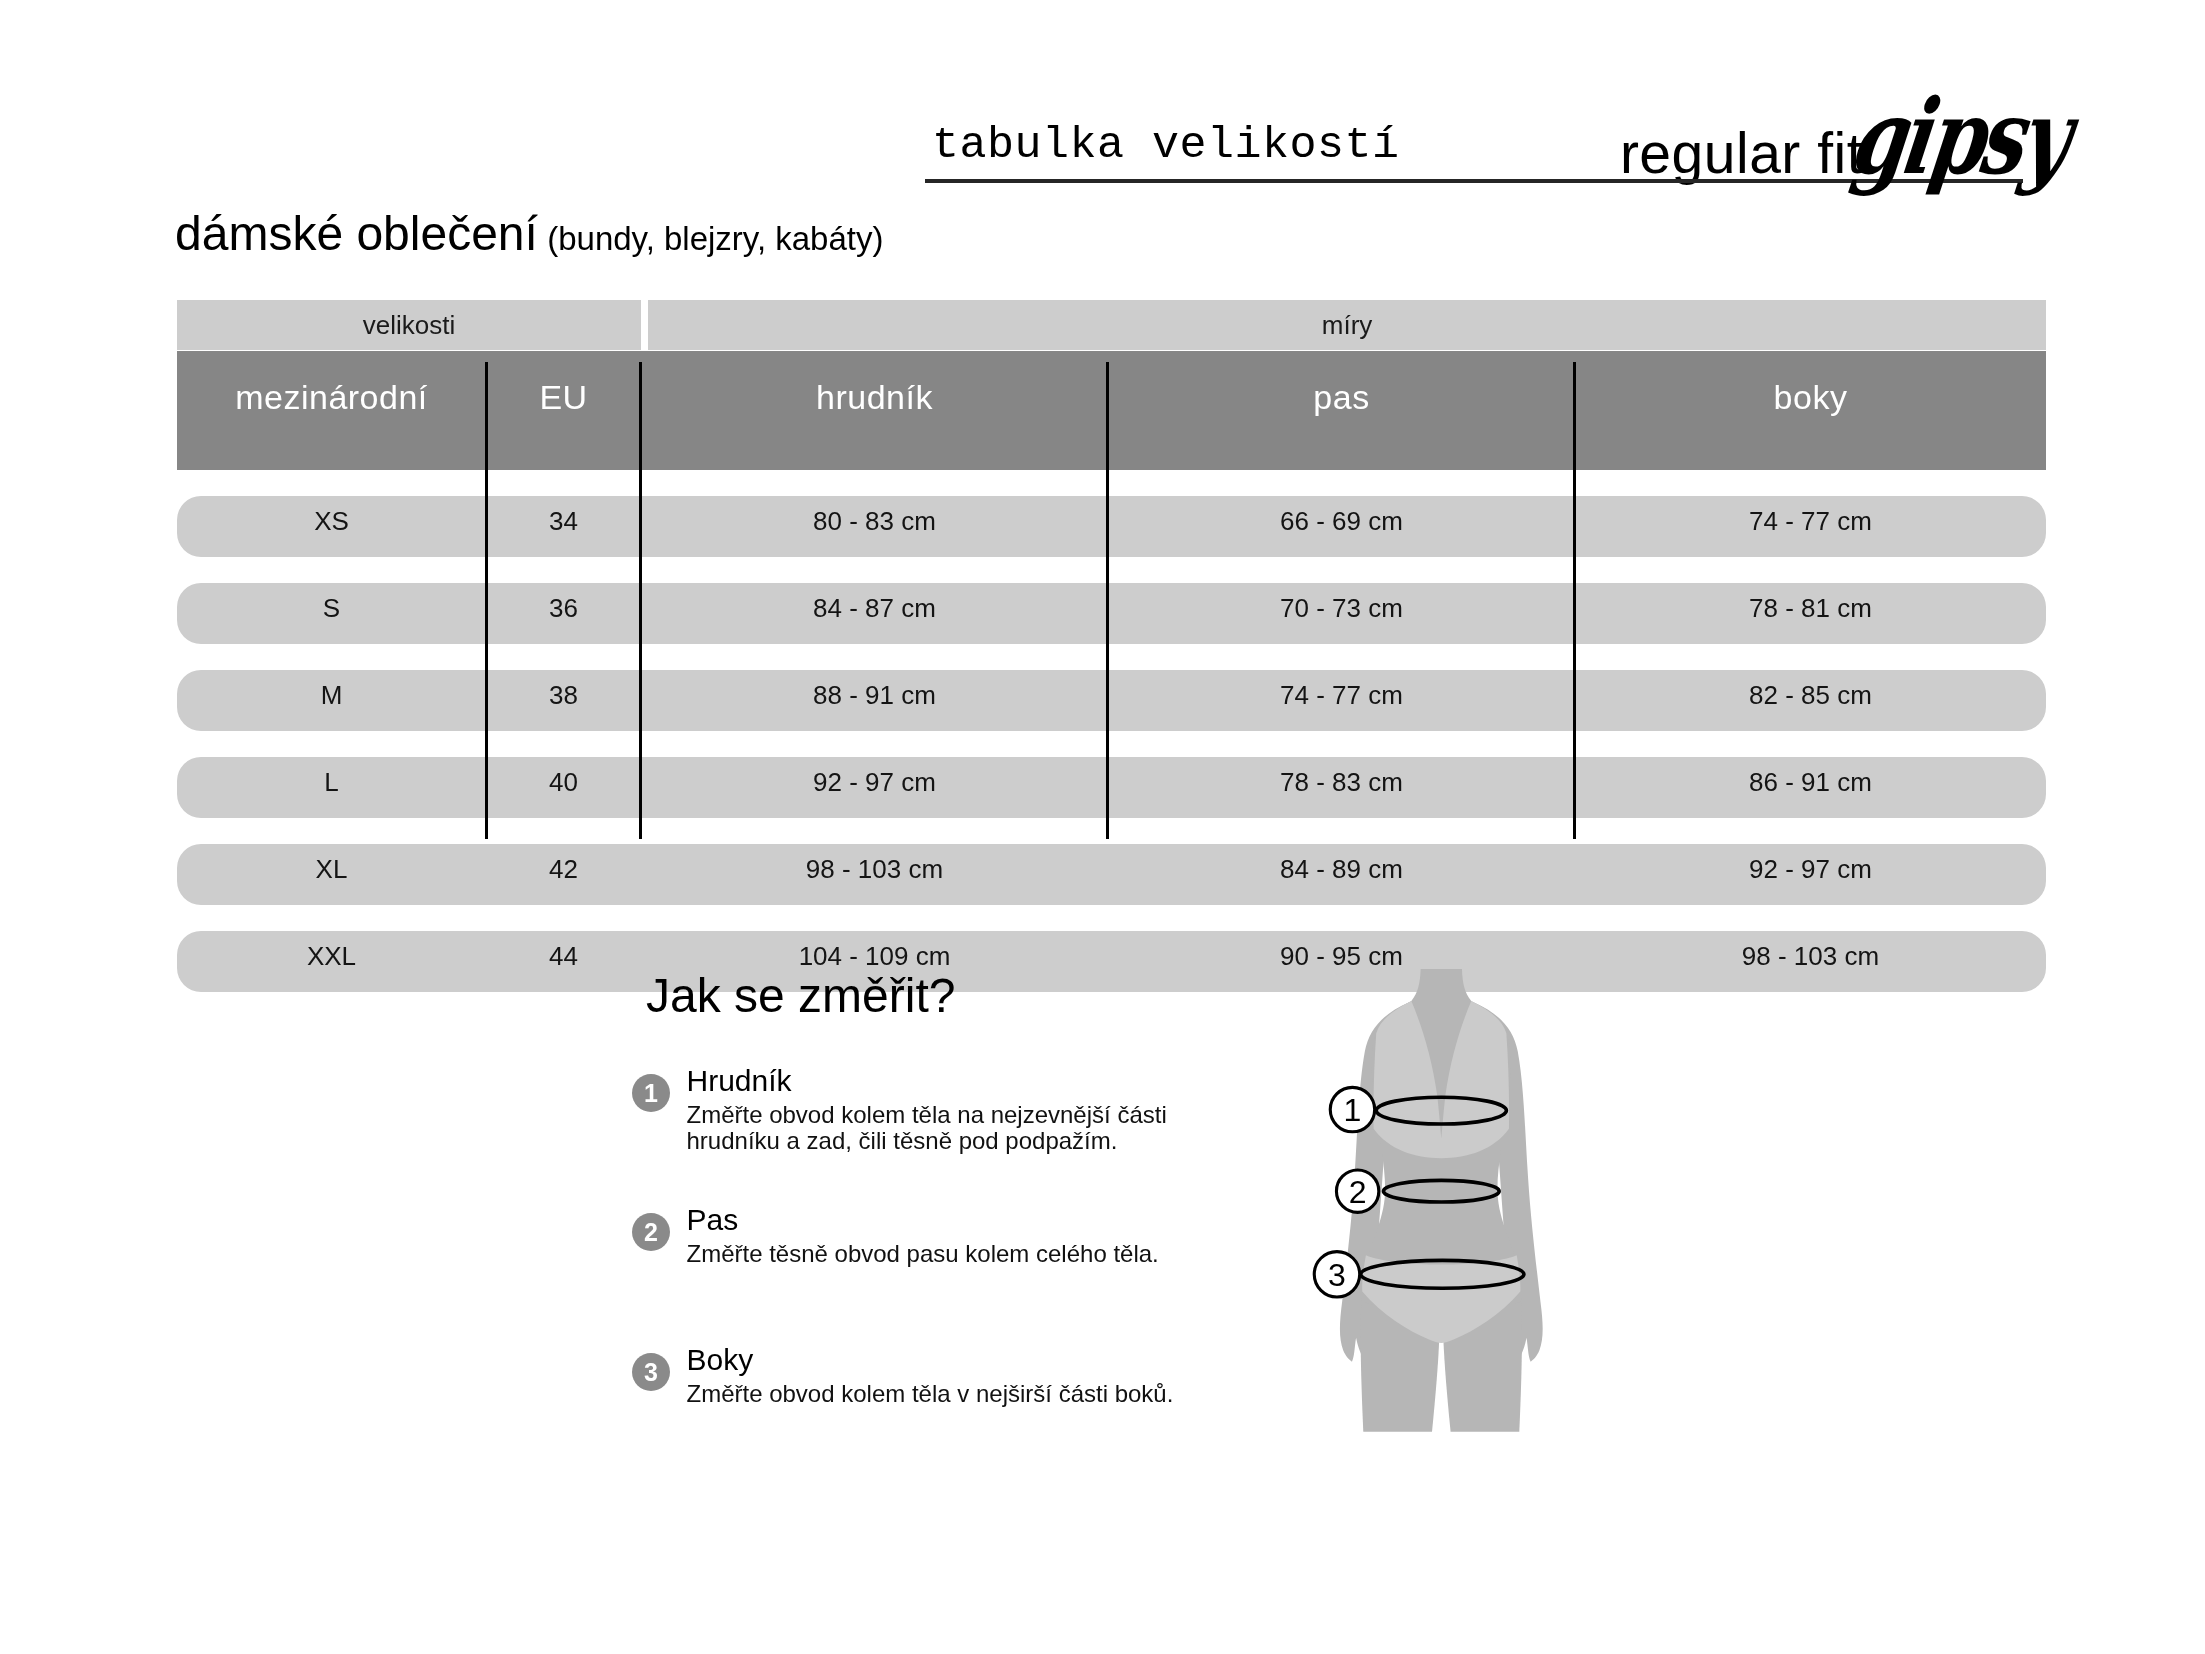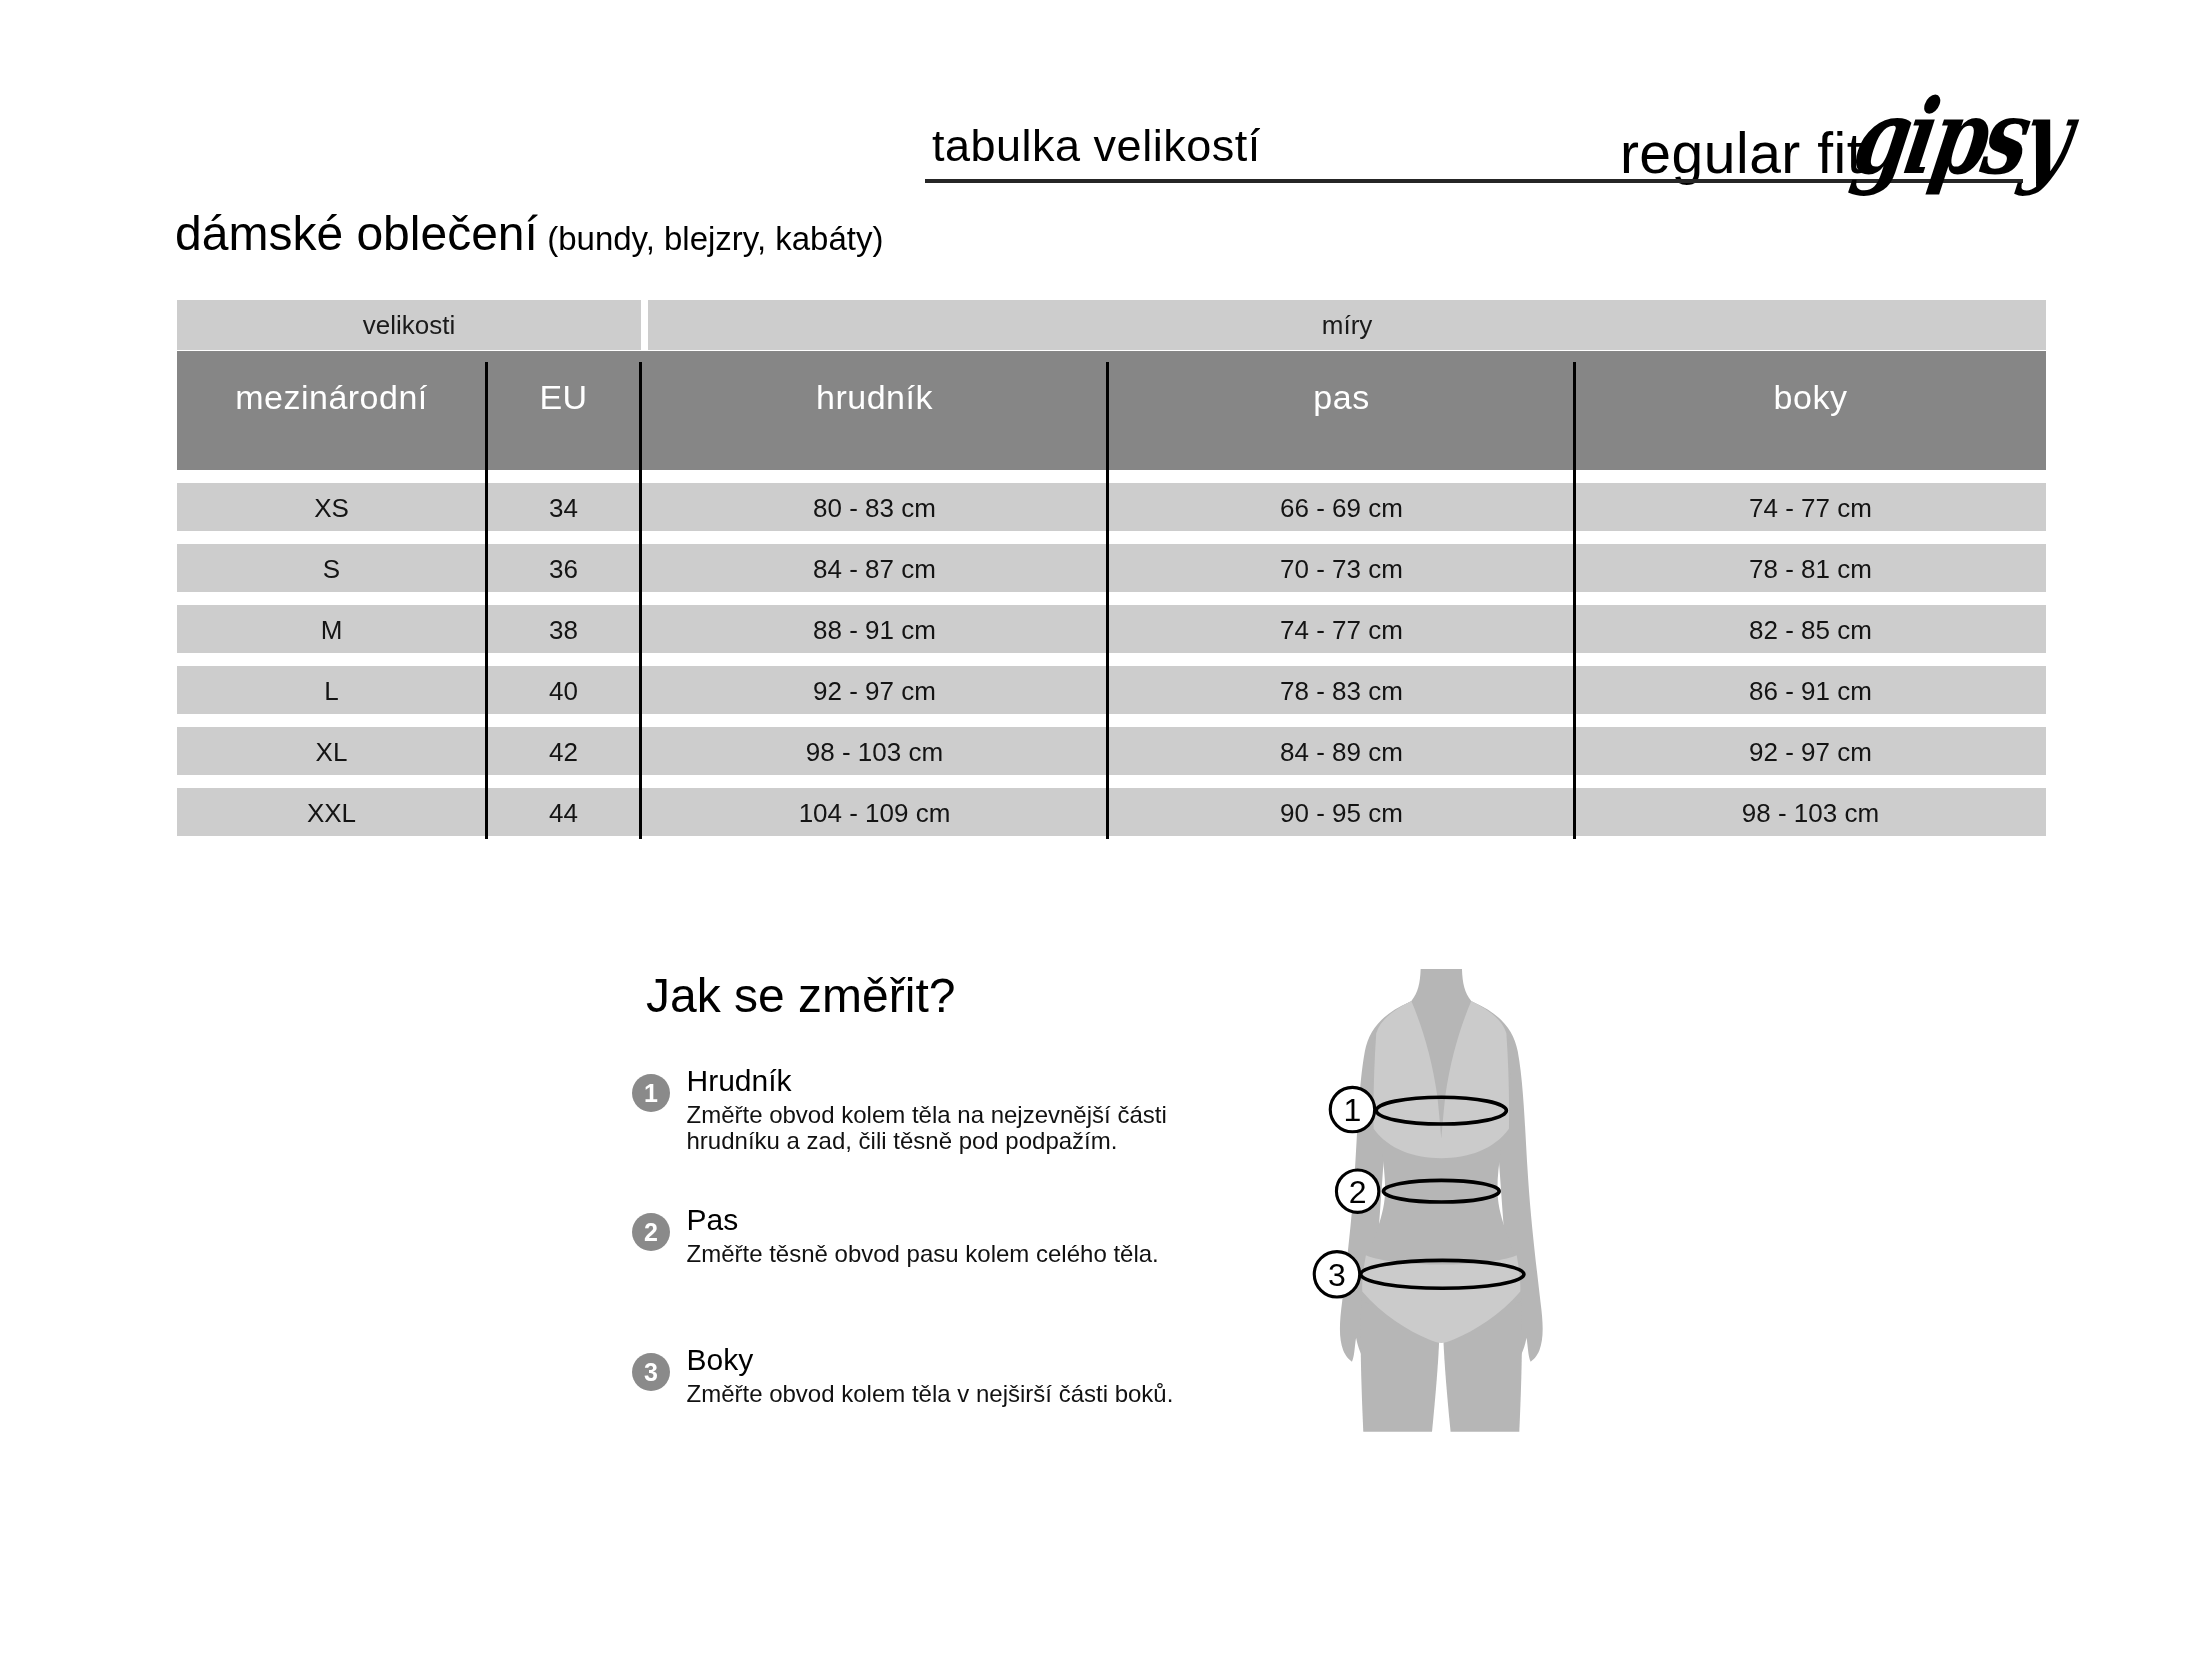--- a/index.html
+++ b/index.html
@@ -2,21 +2,21 @@
 <html style="font-size:8.3px"><head>
 <meta charset="utf-8">
 <style>
   html,body { margin:0; padding:0; background:#ffffff; }
   .page {
     position:relative; width:2205px; height:1654px; background:#ffffff;
     font-family:"Liberation Sans", sans-serif; color:#000;
     overflow:hidden;
   }
   
-  .header-title { position:absolute; left:932px; top:120px; font-size:45px; letter-spacing:0.5px; }
+  .header-title { position:absolute; left:932px; top:120px; font-size:45px; letter-spacing:0.5px;font-family:Liberation Mono, monospace; }
   .header-fit   { position:absolute; right:342px; top:120px; font-size:57px; letter-spacing:0.5px; }
   .header-rule  { position:absolute; left:925px; top:179px; width:1098px; height:3.6px; background:#262626; }
   .logo         { position:absolute; left:1866px; top:57px; width:222px; height:186px; overflow:visible; }
 
   
   .page-title { position:absolute; left:175px; top:206px; font-size:48px; white-space:nowrap; }
   .page-title .sub { font-size:33px; margin-left:9.3px; }
 
   
   .size-table { position:absolute; left:177px; top:300px; width:1869px; }
@@ -24,21 +24,21 @@
   .cell { text-align:center; }
   .group-row { height:50px; }
   .group-row .cell { background:#cdcdcd; font-size:26px; line-height:50px; color:#1a1a1a; }
   .cell-sizes { width:464px; }
   .group-gap { width:7.2px; background:#ffffff; }
   .cell-measures { flex:1; }
 
   .head-row { margin-top:1px; height:119px; background:#868686; }
   .head-row .cell { color:#ffffff; font-size:34px; line-height:93px; letter-spacing:0.5px; }
 
-  .data-row { margin-top:13px; height:48px; background:#cdcdcd; }
+  .data-row { margin-top:26px; height:61px; background:#cdcdcd;border-radius:24px; }
   .data-row .cell { font-size:26px; line-height:50px; color:#141414; }
 
   .c1 { width:309px; } .c2 { width:155px;text-align:center; } .c3 { width:467px; } .c4 { width:467px; } .c5 { flex:1; }
 
   .vline { position:absolute; top:62px; height:477px; width:3.1px; background:#000; }
   .vline.v1 { left:308px; } .vline.v2 { left:462px; } .vline.v3 { left:929px; } .vline.v4 { left:1396px; }
 
   
   .measure-title { position:absolute; left:630px; top:968px; font-size:48px;margin-left:16px; }
   .measure-item { position:absolute; left:632px; display:flex; }

